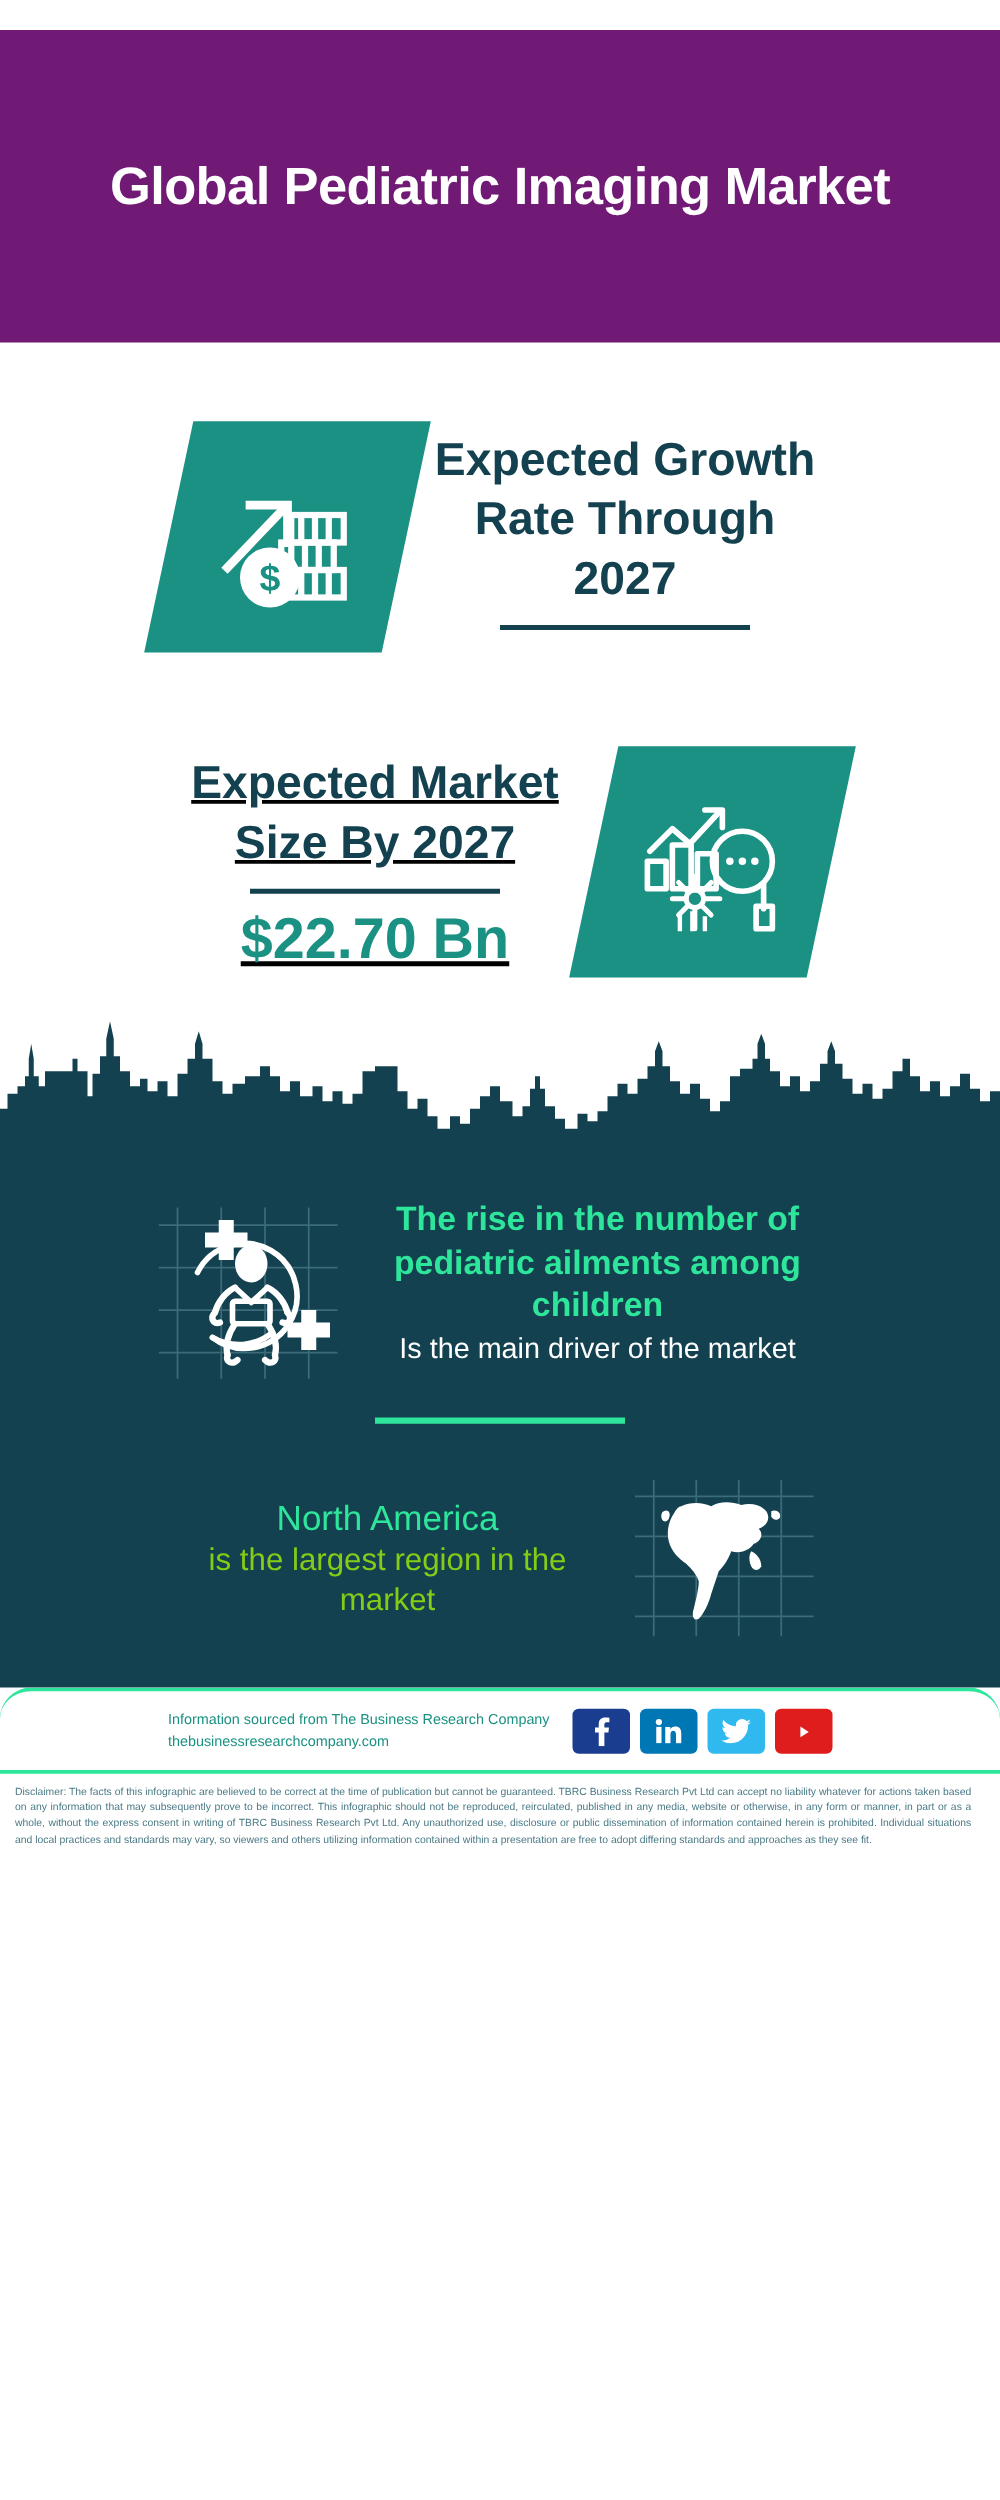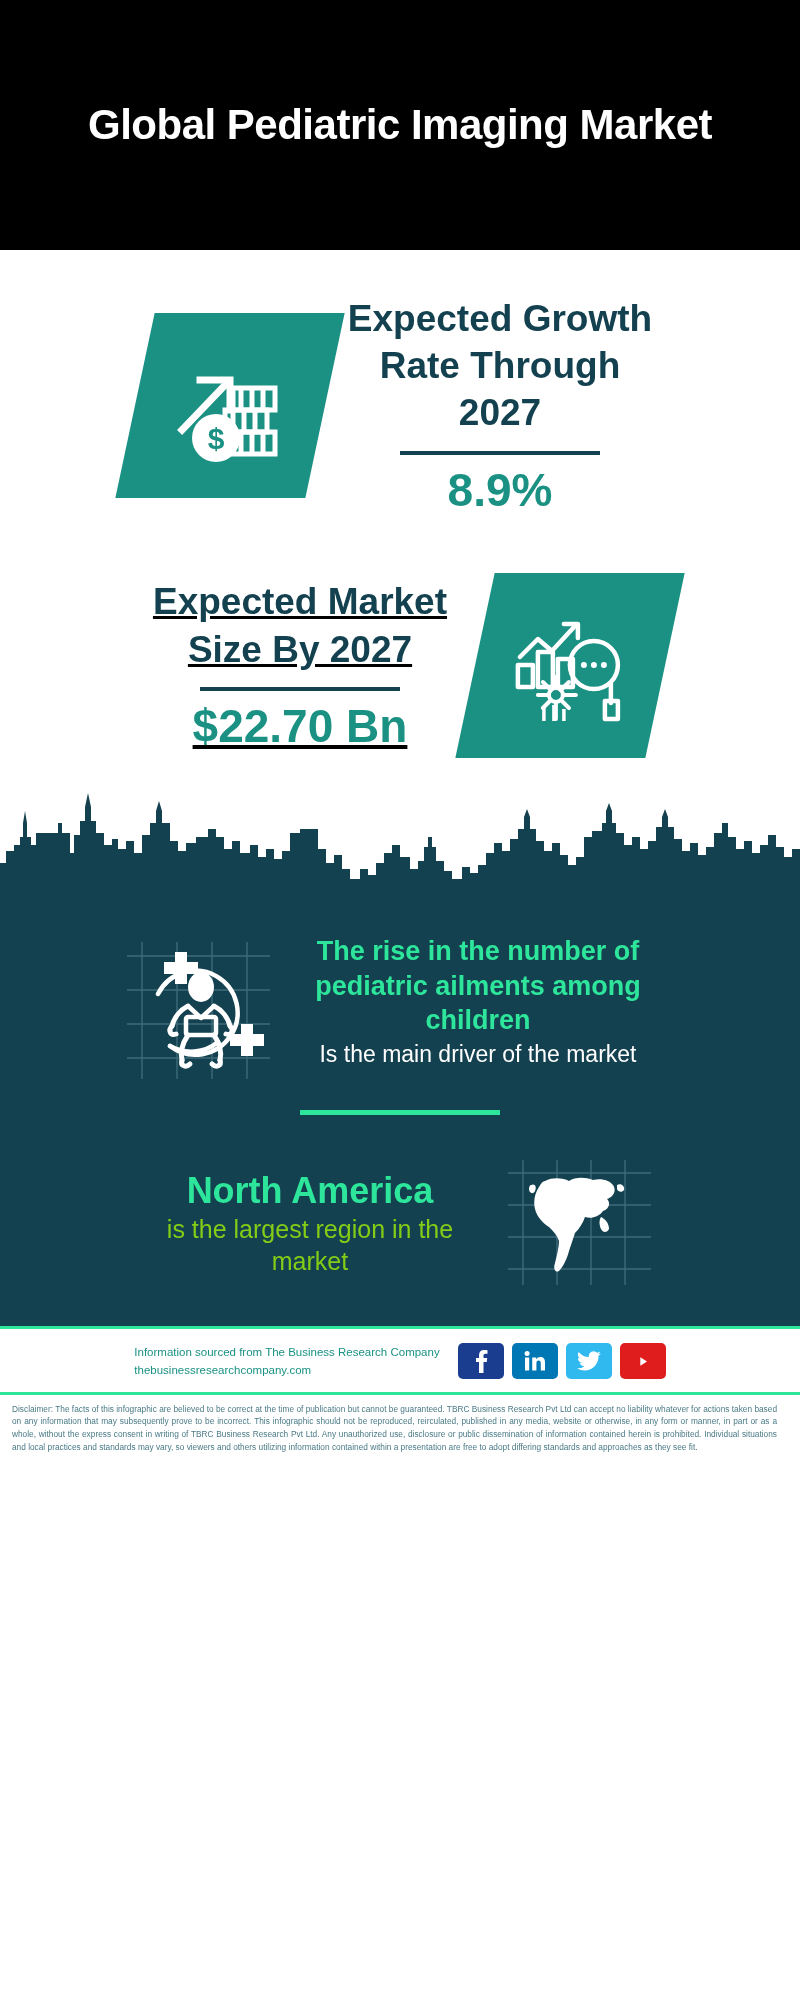--- a/index.html
+++ b/index.html
@@ -8,26 +8,27 @@
     font-family:"Liberation Sans", sans-serif;
     background:#ffffff;
     width:800px;
     height:2000px;
     position:relative;
     overflow:hidden;
   }
 
   
   .header {
-    background:#000000;
+    background:#701a75;
     height:250px;
     display:flex;
     align-items:center;
     justify-content:center;
     padding:0 60px;
+    margin-top:24px;
   }
   .header-title {
     color:#ffffff;
     font-size:42px;
     font-weight:bold;
     line-height:1.22;
     text-align:center;
     letter-spacing:-0.5px;
   }
 
@@ -121,40 +122,41 @@
   .region-row {
     display:flex;
     align-items:center;
     justify-content:center;
     padding:40px 24px 10px 24px;
     gap:30px;
   }
   .region-text { width:330px; text-align:center; flex:none; }
   .region-main {
     color:#2ee69b;
-    font-size:36px;
-    font-weight:bold;
+    font-size:28px;
+    font-weight:normal;
     line-height:1.25;
   }
   .region-sub {
     color:#84cc16;
     font-size:25px;
     line-height:1.3;
   }
   .map-box { width:150px; height:135px; flex:none; }
 
   
   .footer-band {
     background:#ffffff;
     border-top:3px solid #2ee69b;
     padding:14px 24px 12px 24px;
     display:flex;
     align-items:center;
     justify-content:center;
     gap:18px;
+    border-radius:25px;
   }
   .src-text { text-align:left; }
   .src-line {
     color:#1a9183;
     font-size:11.5px;
     line-height:1.6;
   }
   .socials { display:flex; gap:8px; align-items:center; }
   .sbtn {
     width:46px; height:36px;
@@ -212,21 +214,20 @@
             <line x1="93" y1="84" x2="93" y2="106"></line>
           </g>
           <circle cx="46" cy="90" r="24" fill="#ffffff"></circle>
           <text x="46" y="101" font-family="Liberation Sans, sans-serif" font-size="30" font-weight="bold" fill="#1a9183" text-anchor="middle">$</text>
         </svg>
       </div>
     </div>
     <div class="stat-text">
       <div class="stat-label">Expected Growth Rate Through 2027</div>
       <div class="stat-rule"></div>
-      <div class="stat-value">8.9%</div>
     </div>
   </div>
 
   <div class="stat-row row2">
     <div class="stat-text">
       <div class="stat-label">Expected Market Size By 2027</div>
       <div class="stat-rule"></div>
       <div class="stat-value">$22.70 Bn</div>
     </div>
     <div class="para">

